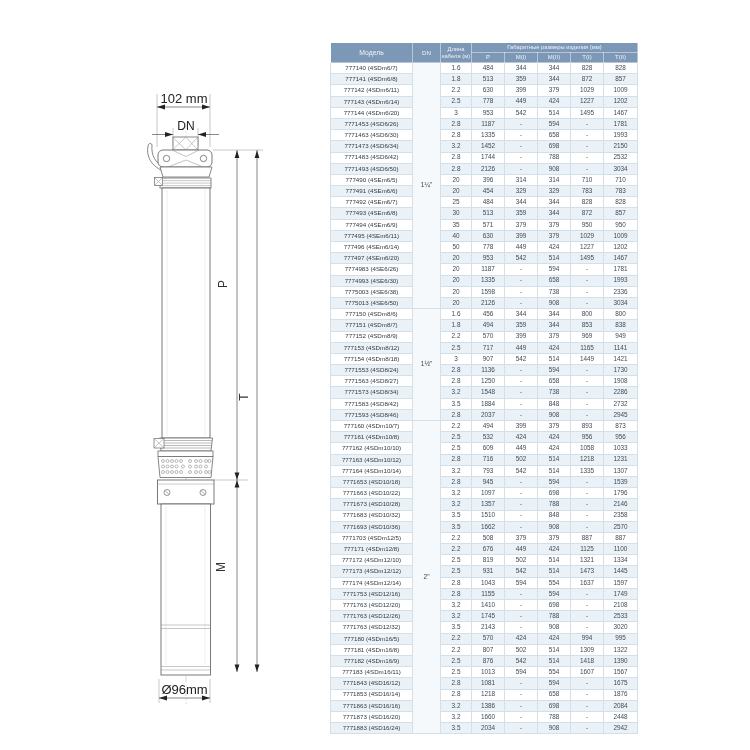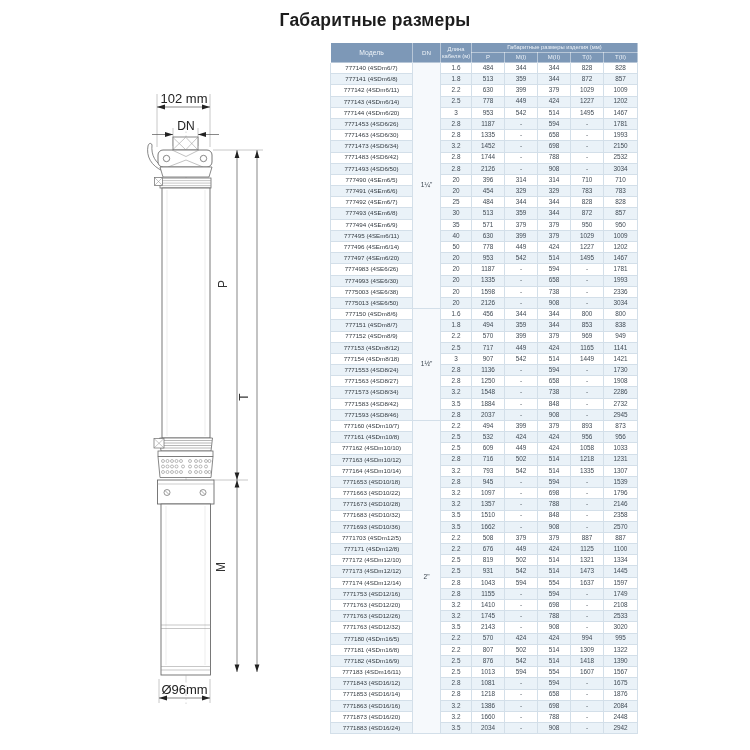--- a/index.html
+++ b/index.html
@@ -36,21 +36,20 @@
   }
   table.dims td.model{font-size:6.2px;color:#333a40;}
   table.dims tbody tr:nth-child(even) td:not(.dn){background:#eaf2f8;}
   table.dims td.dn{background:#f6f9fc;font-size:6.6px;color:#39434d;}
 </style>
 </head>
 <body>
 
 <div class="page">
 
-  <h1 class="page-title">Габаритные размеры</h1>
 
   <svg class="diagram" width="132" height="622" viewBox="138 88 132 622" xmlns="http://www.w3.org/2000/svg">
 
     <path d="M186,122 V704" stroke="#b3b3b3" stroke-width="0.55" stroke-dasharray="7 2.5 1.5 2.5" fill="none"></path>
 
     <g stroke="#555" stroke-width="0.7" fill="none">
       <path d="M157,94 V147 M210,94 V147" stroke="#9a9a9a" stroke-width="0.55"></path>
       <path d="M157,107 H210"></path>
       <polygon points="157,107 165,104.6 165,109.4" fill="#222" stroke="none"></polygon>
       <polygon points="210,107 202,104.6 202,109.4" fill="#222" stroke="none"></polygon>

